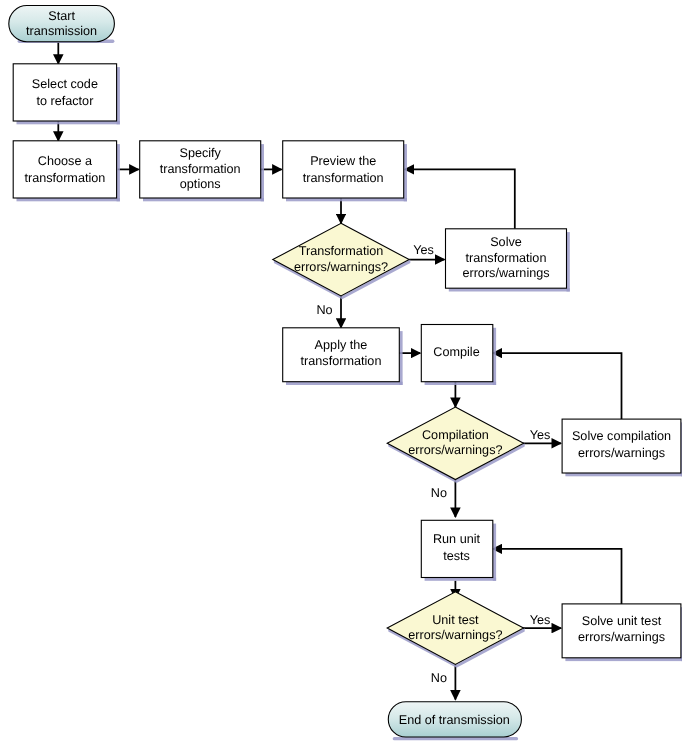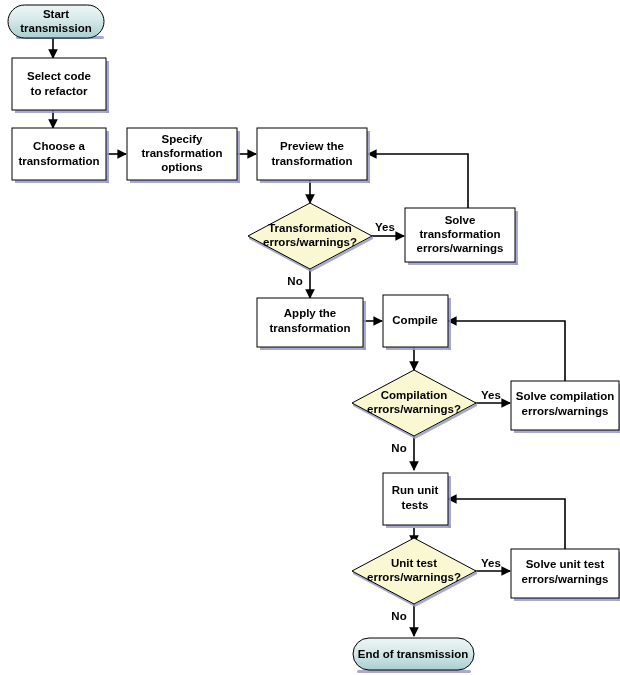--- a/index.html
+++ b/index.html
@@ -10,21 +10,20 @@
   body {
     width: 620px;
     height: 675px;
     font-family: "Liberation Sans", sans-serif;
     overflow: hidden;
   }
   #flow-root {
     position: relative;
     width: 503px;
     height: 675px;
-    font-weight: bold;
   }
   svg#flowchart {
     display: block;
     width: 620px;
     height: 675px;
   }
   .node-text {
     font-family: "Liberation Sans", sans-serif;
     font-size: 11.5px;
     fill: #000000;

